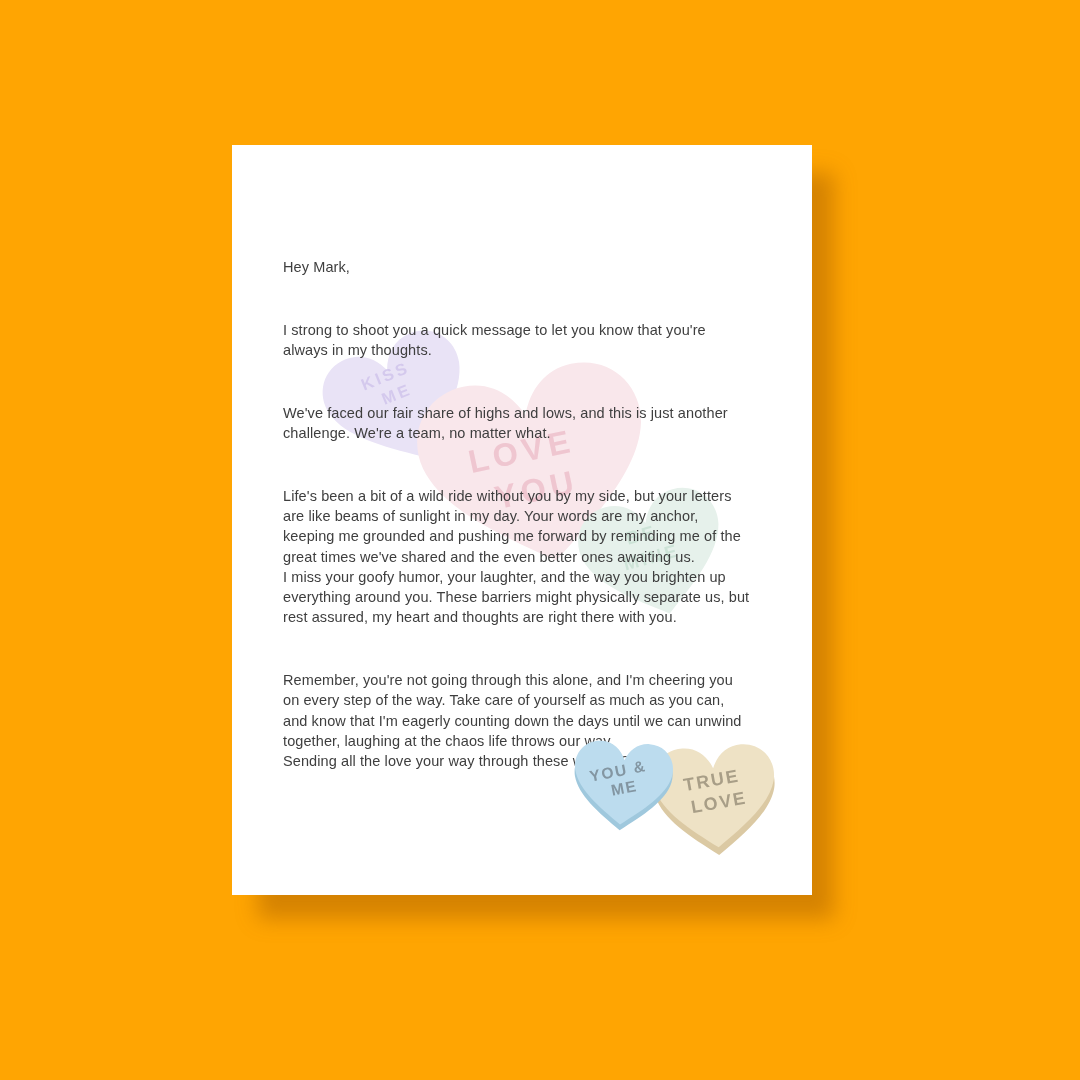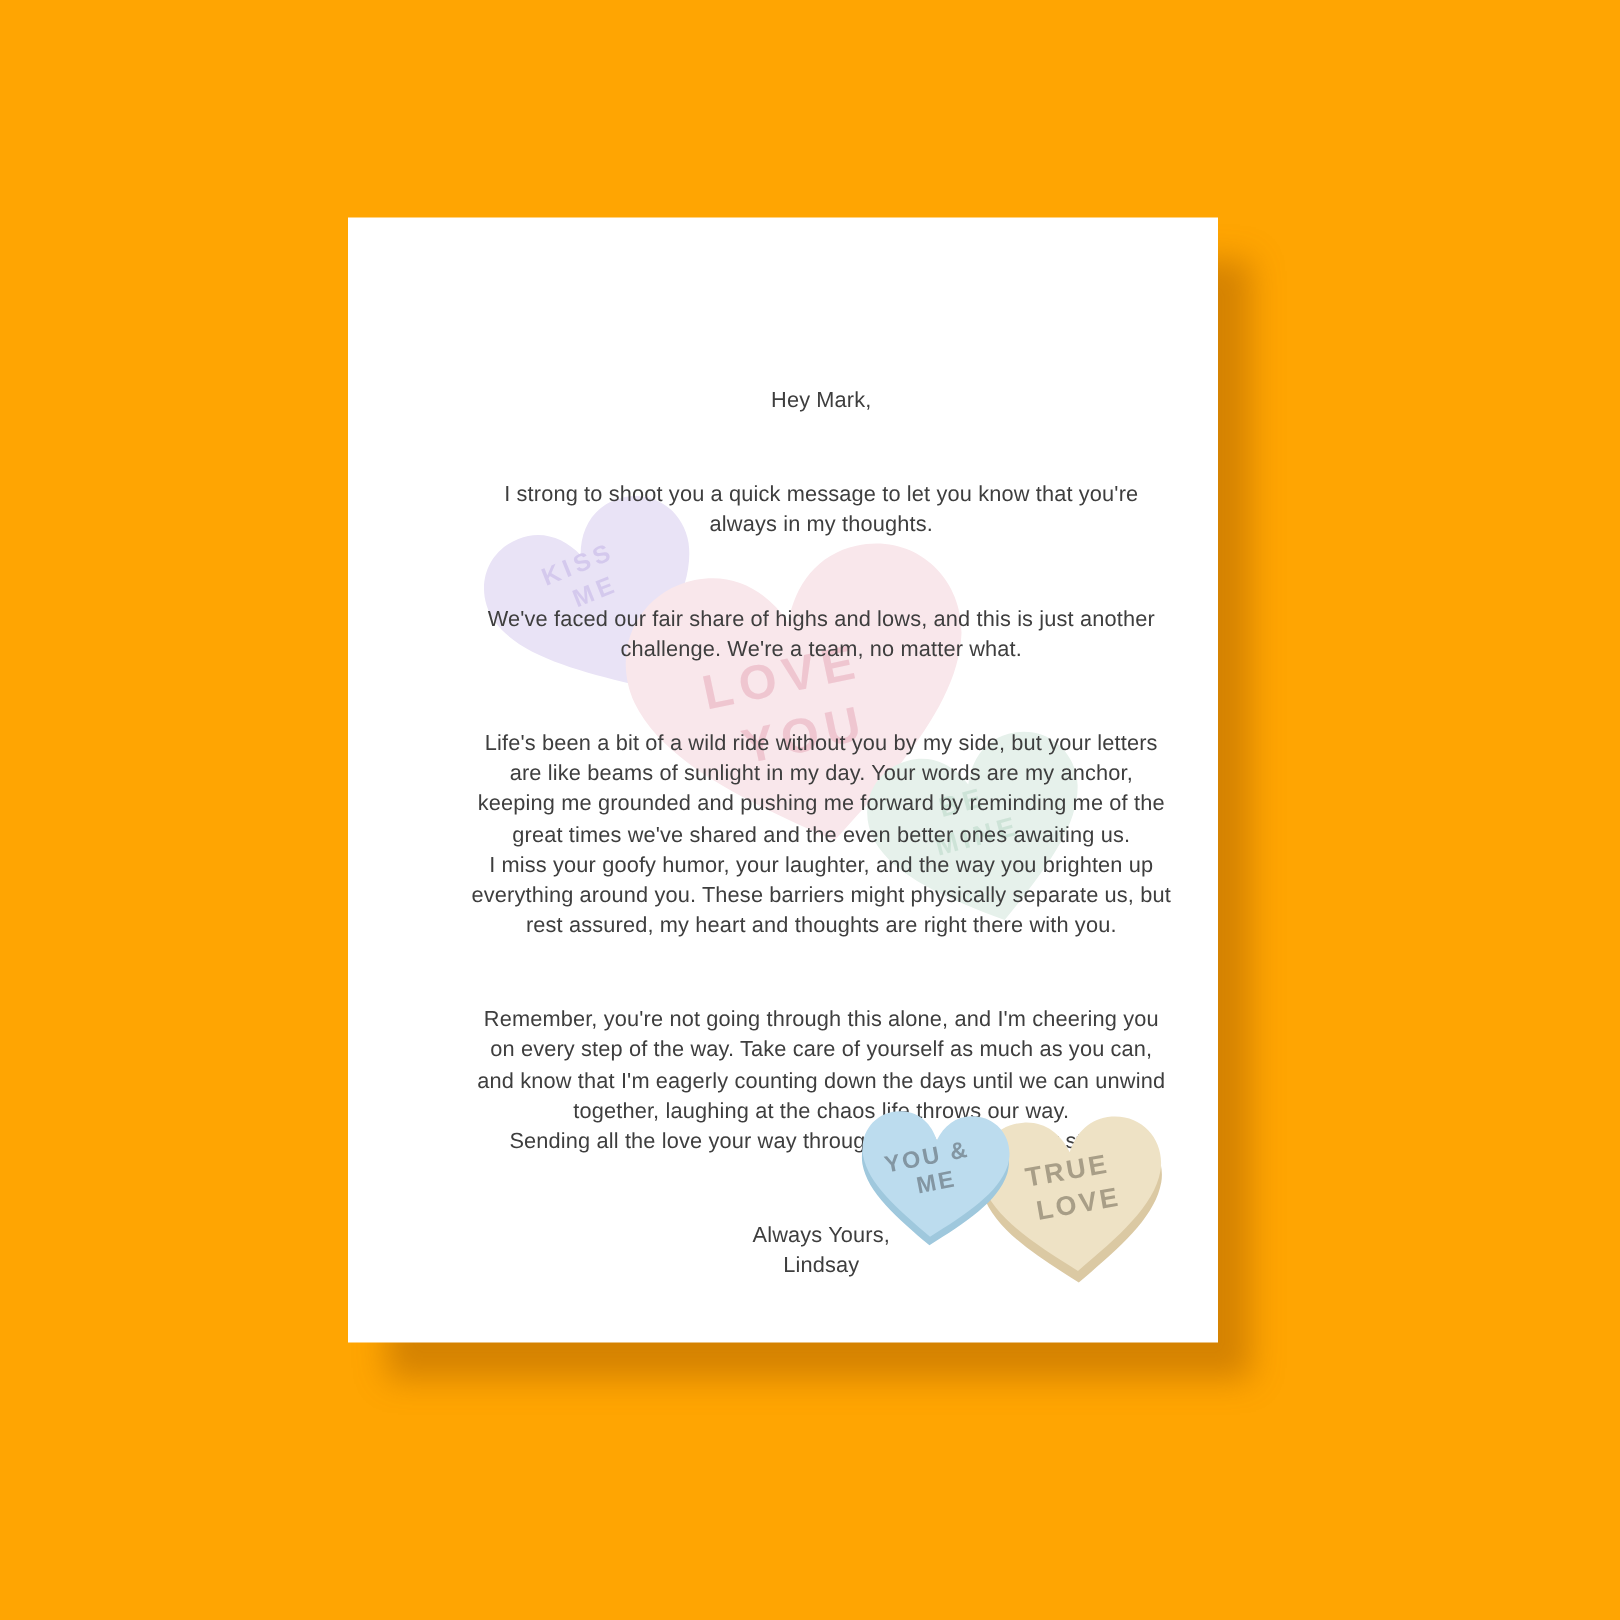--- a/index.html
+++ b/index.html
@@ -10,21 +10,21 @@
     background:#ffffff;
     box-shadow:24px 26px 20px -2px rgba(150,80,0,0.40);
   }
   .letter{
     position:absolute;left:51px;top:92px;right:0;z-index:2;
     font-size:14.5px;line-height:20.3px;color:#3e3e3e;
     white-space:pre-line;
     font-family:"Liberation Sans",sans-serif;
     letter-spacing:0.1px;
   }
-  .para{margin:0 0 22px 0;white-space:pre-line;text-align:center;}
+  .para{margin:0 0 22px 0;white-space:pre-line;}
   
   .wm{position:absolute;z-index:1;}
   .wm-kiss{left:93px;top:185px;width:150px;height:144px;transform:rotate(-22deg);}
   .wm-love{left:185px;top:209px;width:240px;height:230px;transform:rotate(-12deg);}
   .wm-mine{left:345px;top:339px;width:155px;height:145px;transform:rotate(-15deg);}
   .wm-text{font-family:"Liberation Sans",sans-serif;font-weight:bold;letter-spacing:2px;}
   .wm-kiss .wm-text{font-size:11px;}
   .wm-love .wm-text{font-size:13.5px;}
   .wm-mine .wm-text{font-size:12px;}
   
@@ -76,22 +76,20 @@
 keeping me grounded and pushing me forward by reminding me of the
 great times we've shared and the even better ones awaiting us.
 I miss your goofy humor, your laughter, and the way you brighten up
 everything around you. These barriers might physically separate us, but
 rest assured, my heart and thoughts are right there with you.</p>
       <p class="para">Remember, you're not going through this alone, and I'm cheering you
 on every step of the way. Take care of yourself as much as you can,
 and know that I'm eagerly counting down the days until we can unwind
 together, laughing at the chaos life throws our way.
 Sending all the love your way through these words. Stay strong.</p>
-      <p class="para">Always Yours,
-Lindsay</p>
     </div>
 
     <svg class="candy candy-tan" viewBox="0 0 100 96">
       <g transform="rotate(-4 50 46)">
         <path transform="translate(0,6)" d="M50 87 C28 71 8 56 3.5 38 C0 22.5 10.5 8 27 8 C38 8 46 15 50 25 C54 15 62 8 73 8 C89.5 8 100 22.5 96.5 38 C92 56 72 71 50 87 Z" fill="#dbc9a3"></path>
         <path d="M50 87 C28 71 8 56 3.5 38 C0 22.5 10.5 8 27 8 C38 8 46 15 50 25 C54 15 62 8 73 8 C89.5 8 100 22.5 96.5 38 C92 56 72 71 50 87 Z" fill="#eee2c5"></path>
       </g>
       <text class="candy-text" text-anchor="middle" transform="rotate(-10 50 46)" fill="#a89e87">
         <tspan x="52" y="39">TRUE</tspan>
         <tspan x="52" y="57">LOVE</tspan>

